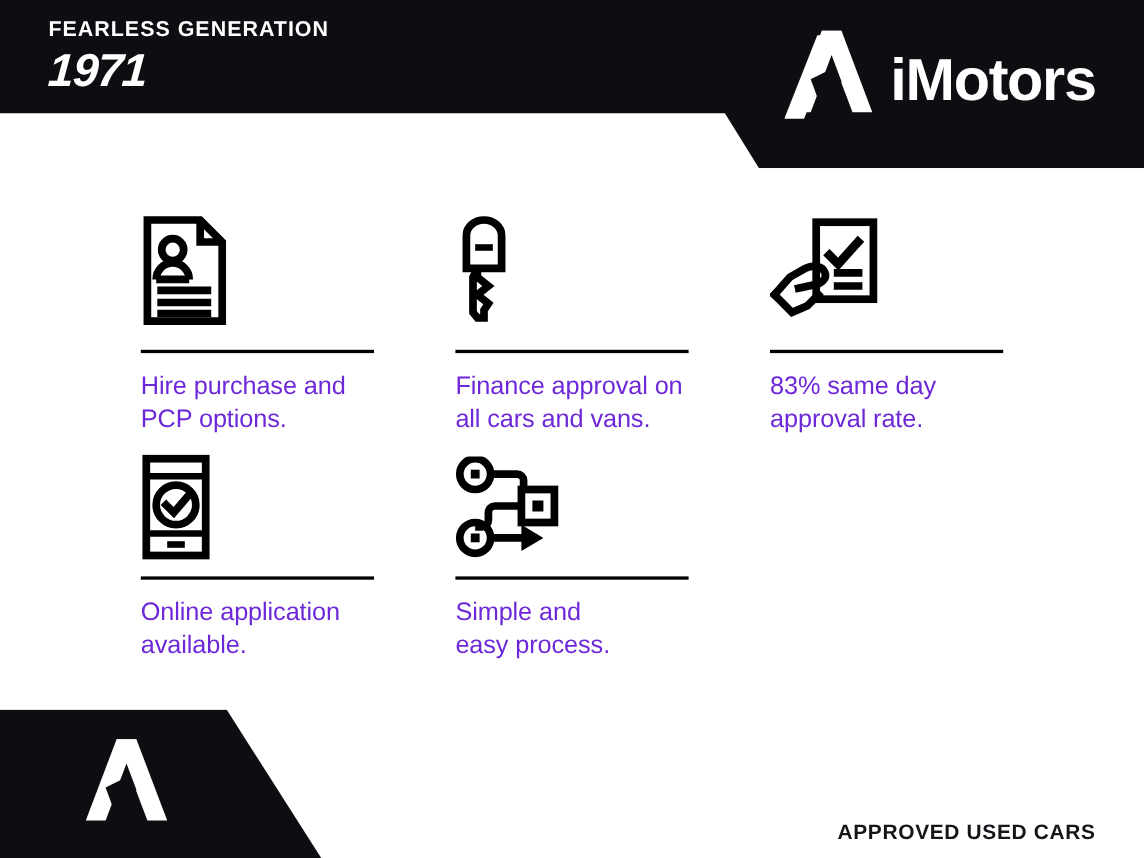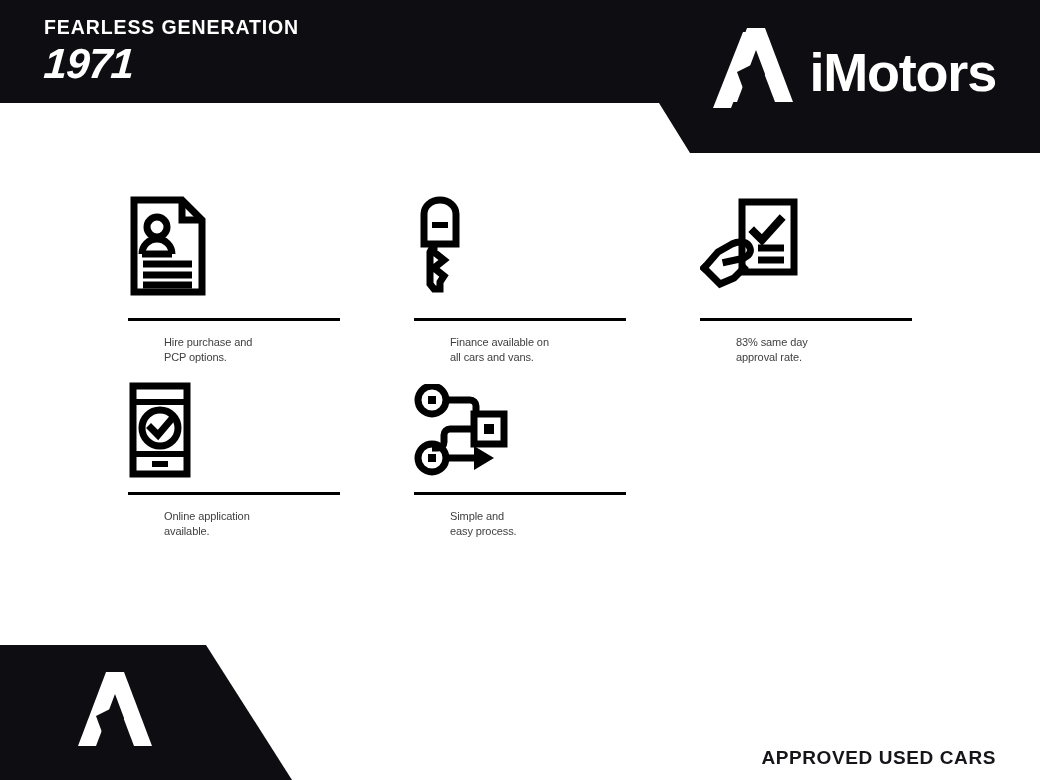--- a/index.html
+++ b/index.html
@@ -96,26 +96,25 @@
   .cell-rule {
     width: 212px;
     height: 3px;
     background: #000000;
     margin-top: 18px;
   }
   .cell-rule.row2 { margin-top: 10px; }
 
   .cell-text {
     margin-top: 14px;
-    color: #404040;
-    font-size: 11px;
+    color: #6d28d9;
+    font-size: 23px;
     line-height: 1.32;
     letter-spacing: -0.1px;
     white-space: pre-line;
-    margin-left: 36px;
   }
 
   
   .footer-shape {
     position: absolute;
     left: 0; top: 645px;
     width: 300px; height: 135px;
     background: #0d0d12;
     clip-path: polygon(0 0, 206px 0, 292px 135px, 0 135px);
     -webkit-clip-path: polygon(0 0, 206px 0, 292px 135px, 0 135px);
@@ -190,21 +189,21 @@
       <div class="cell-icon">
         <span>
           <svg width="66" height="100" viewBox="0 0 66 100" aria-hidden="true">
             <path d="M10 18 a16 14 0 0 1 32 0 V48 H10 Z" fill="none" stroke="#000" stroke-width="7" stroke-linejoin="miter"></path>
             <rect x="18" y="26" width="16" height="6" fill="#000"></rect>
             <path d="M20 48 V56 L30 64 L20 72 L30 80 L26 86 V93 H20 L16 88 V56 Z" fill="none" stroke="#000" stroke-width="7" stroke-linejoin="miter"></path>
           </svg>
         </span>
       </div>
       <div class="cell-rule"></div>
-      <div class="cell-text">Finance available on
+      <div class="cell-text">Finance approval on
 all cars and vans.</div>
     </div>
 
     <div class="cell">
       <div class="cell-icon">
         <span>
           <svg width="104" height="100" viewBox="0 0 104 100" aria-hidden="true">
             <rect x="42" y="6" width="52" height="70" fill="none" stroke="#000" stroke-width="7"></rect>
             <path d="M54 36 L62 44 L80 24" fill="none" stroke="#000" stroke-width="8" stroke-linecap="square" stroke-linejoin="miter"></path>
             <line x1="58" y1="52" x2="84" y2="52" stroke="#000" stroke-width="7"></line>

